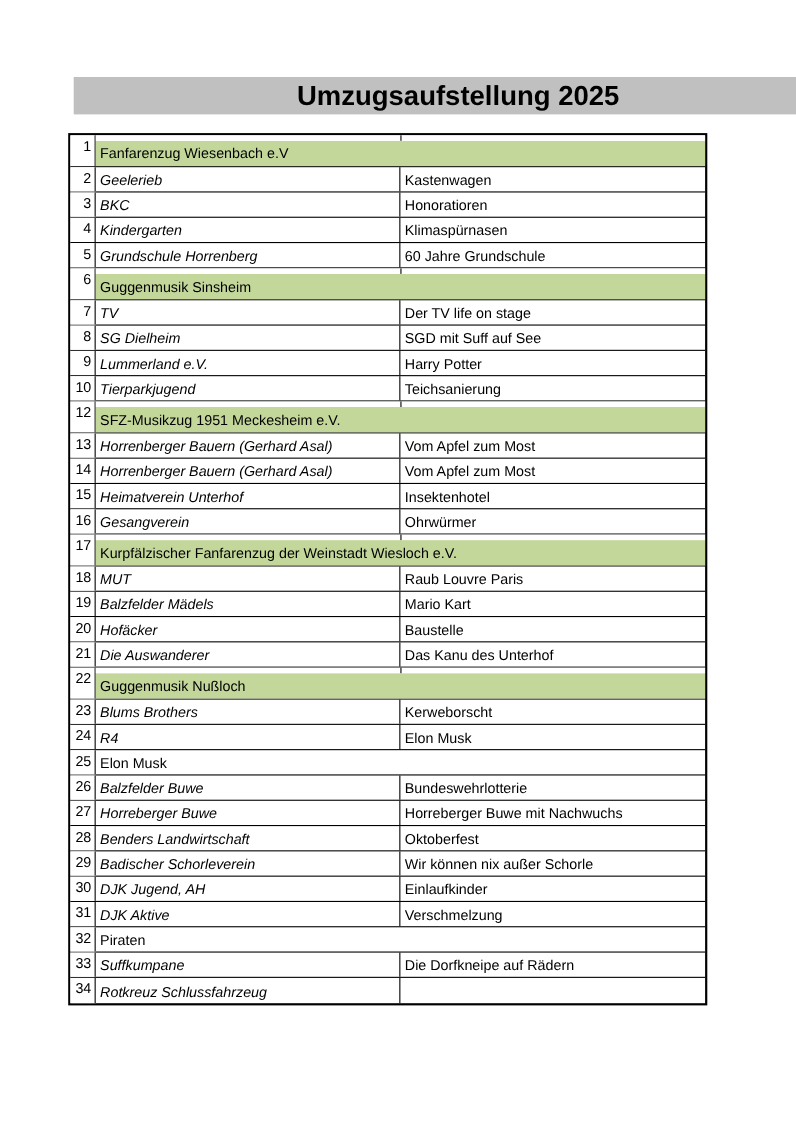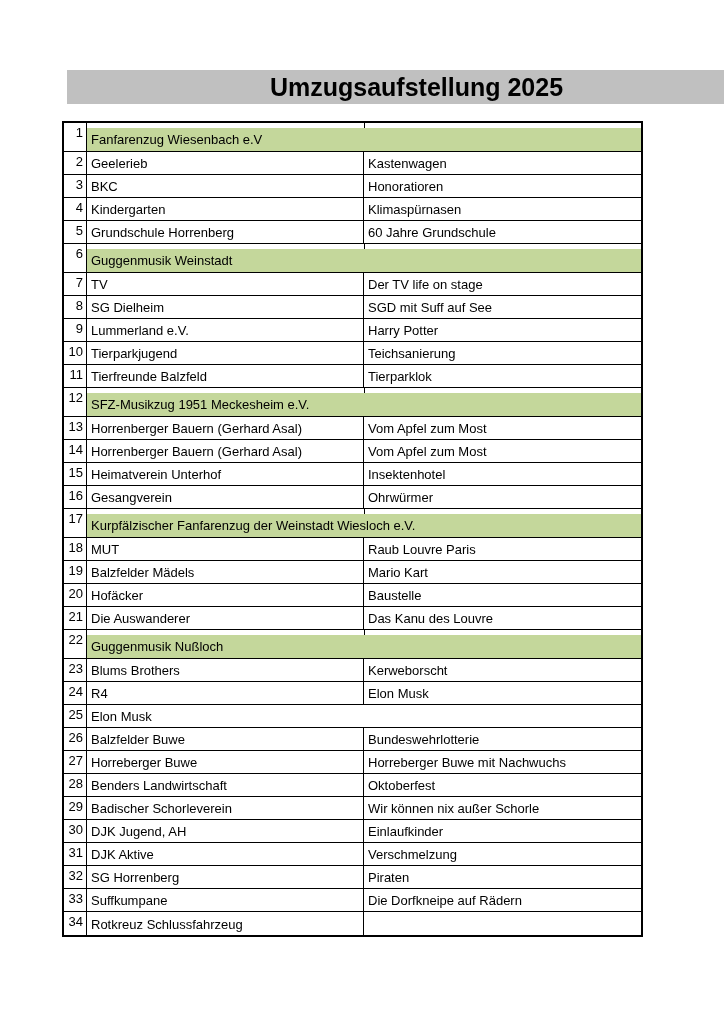--- a/index.html
+++ b/index.html
@@ -66,20 +66,21 @@
   }
   .cell.name {
     width: 277px;
     border-right: 1px solid var(--ink);
     display: flex;
     align-items: flex-end;
     padding: 16px 2px 3px 4px;
     overflow: hidden;
     white-space: nowrap;
     flex: none;
+    font-style: italic;
   }
   .cell.motto {
     flex: 1;
     display: flex;
     align-items: flex-end;
     padding: 0 2px 3px 4px;
     overflow: hidden;
     white-space: nowrap;
   }
   .band-wrap {
@@ -145,21 +146,21 @@
       </div>
       <div class="row">
         <div class="cell num">5</div>
         <div class="cell name">Grundschule Horrenberg</div>
         <div class="cell motto">60 Jahre Grundschule</div>
       </div>
       <div class="row section">
         <div class="cell num">6</div>
         <div class="band-wrap">
           <div class="band-gap"></div>
-          <div class="band">Guggenmusik Weinstadt</div>
+          <div class="band">Guggenmusik Sinsheim</div>
         </div>
       </div>
       <div class="row">
         <div class="cell num">7</div>
         <div class="cell name">TV</div>
         <div class="cell motto">Der TV life on stage</div>
       </div>
       <div class="row">
         <div class="cell num">8</div>
         <div class="cell name">SG Dielheim</div>
@@ -168,25 +169,20 @@
       <div class="row">
         <div class="cell num">9</div>
         <div class="cell name">Lummerland e.V.</div>
         <div class="cell motto">Harry Potter</div>
       </div>
       <div class="row">
         <div class="cell num">10</div>
         <div class="cell name">Tierparkjugend</div>
         <div class="cell motto">Teichsanierung</div>
       </div>
-      <div class="row">
-        <div class="cell num">11</div>
-        <div class="cell name">Tierfreunde Balzfeld</div>
-        <div class="cell motto">Tierparklok</div>
-      </div>
       <div class="row section">
         <div class="cell num">12</div>
         <div class="band-wrap">
           <div class="band-gap"></div>
           <div class="band">SFZ-Musikzug 1951 Meckesheim e.V.</div>
         </div>
       </div>
       <div class="row">
         <div class="cell num">13</div>
         <div class="cell name">Horrenberger Bauern (Gerhard Asal)</div>
@@ -225,21 +221,21 @@
         <div class="cell motto">Mario Kart</div>
       </div>
       <div class="row">
         <div class="cell num">20</div>
         <div class="cell name">Hofäcker</div>
         <div class="cell motto">Baustelle</div>
       </div>
       <div class="row">
         <div class="cell num">21</div>
         <div class="cell name">Die Auswanderer</div>
-        <div class="cell motto">Das Kanu des Louvre</div>
+        <div class="cell motto">Das Kanu des Unterhof</div>
       </div>
       <div class="row section">
         <div class="cell num">22</div>
         <div class="band-wrap">
           <div class="band-gap"></div>
           <div class="band">Guggenmusik Nußloch</div>
         </div>
       </div>
       <div class="row">
         <div class="cell num">23</div>
@@ -280,21 +276,20 @@
         <div class="cell name">DJK Jugend, AH</div>
         <div class="cell motto">Einlaufkinder</div>
       </div>
       <div class="row">
         <div class="cell num">31</div>
         <div class="cell name">DJK Aktive</div>
         <div class="cell motto">Verschmelzung</div>
       </div>
       <div class="row">
         <div class="cell num">32</div>
-        <div class="cell name">SG Horrenberg</div>
         <div class="cell motto">Piraten</div>
       </div>
       <div class="row">
         <div class="cell num">33</div>
         <div class="cell name">Suffkumpane</div>
         <div class="cell motto">Die Dorfkneipe auf Rädern</div>
       </div>
       <div class="row">
         <div class="cell num">34</div>
         <div class="cell name">Rotkreuz Schlussfahrzeug</div>

